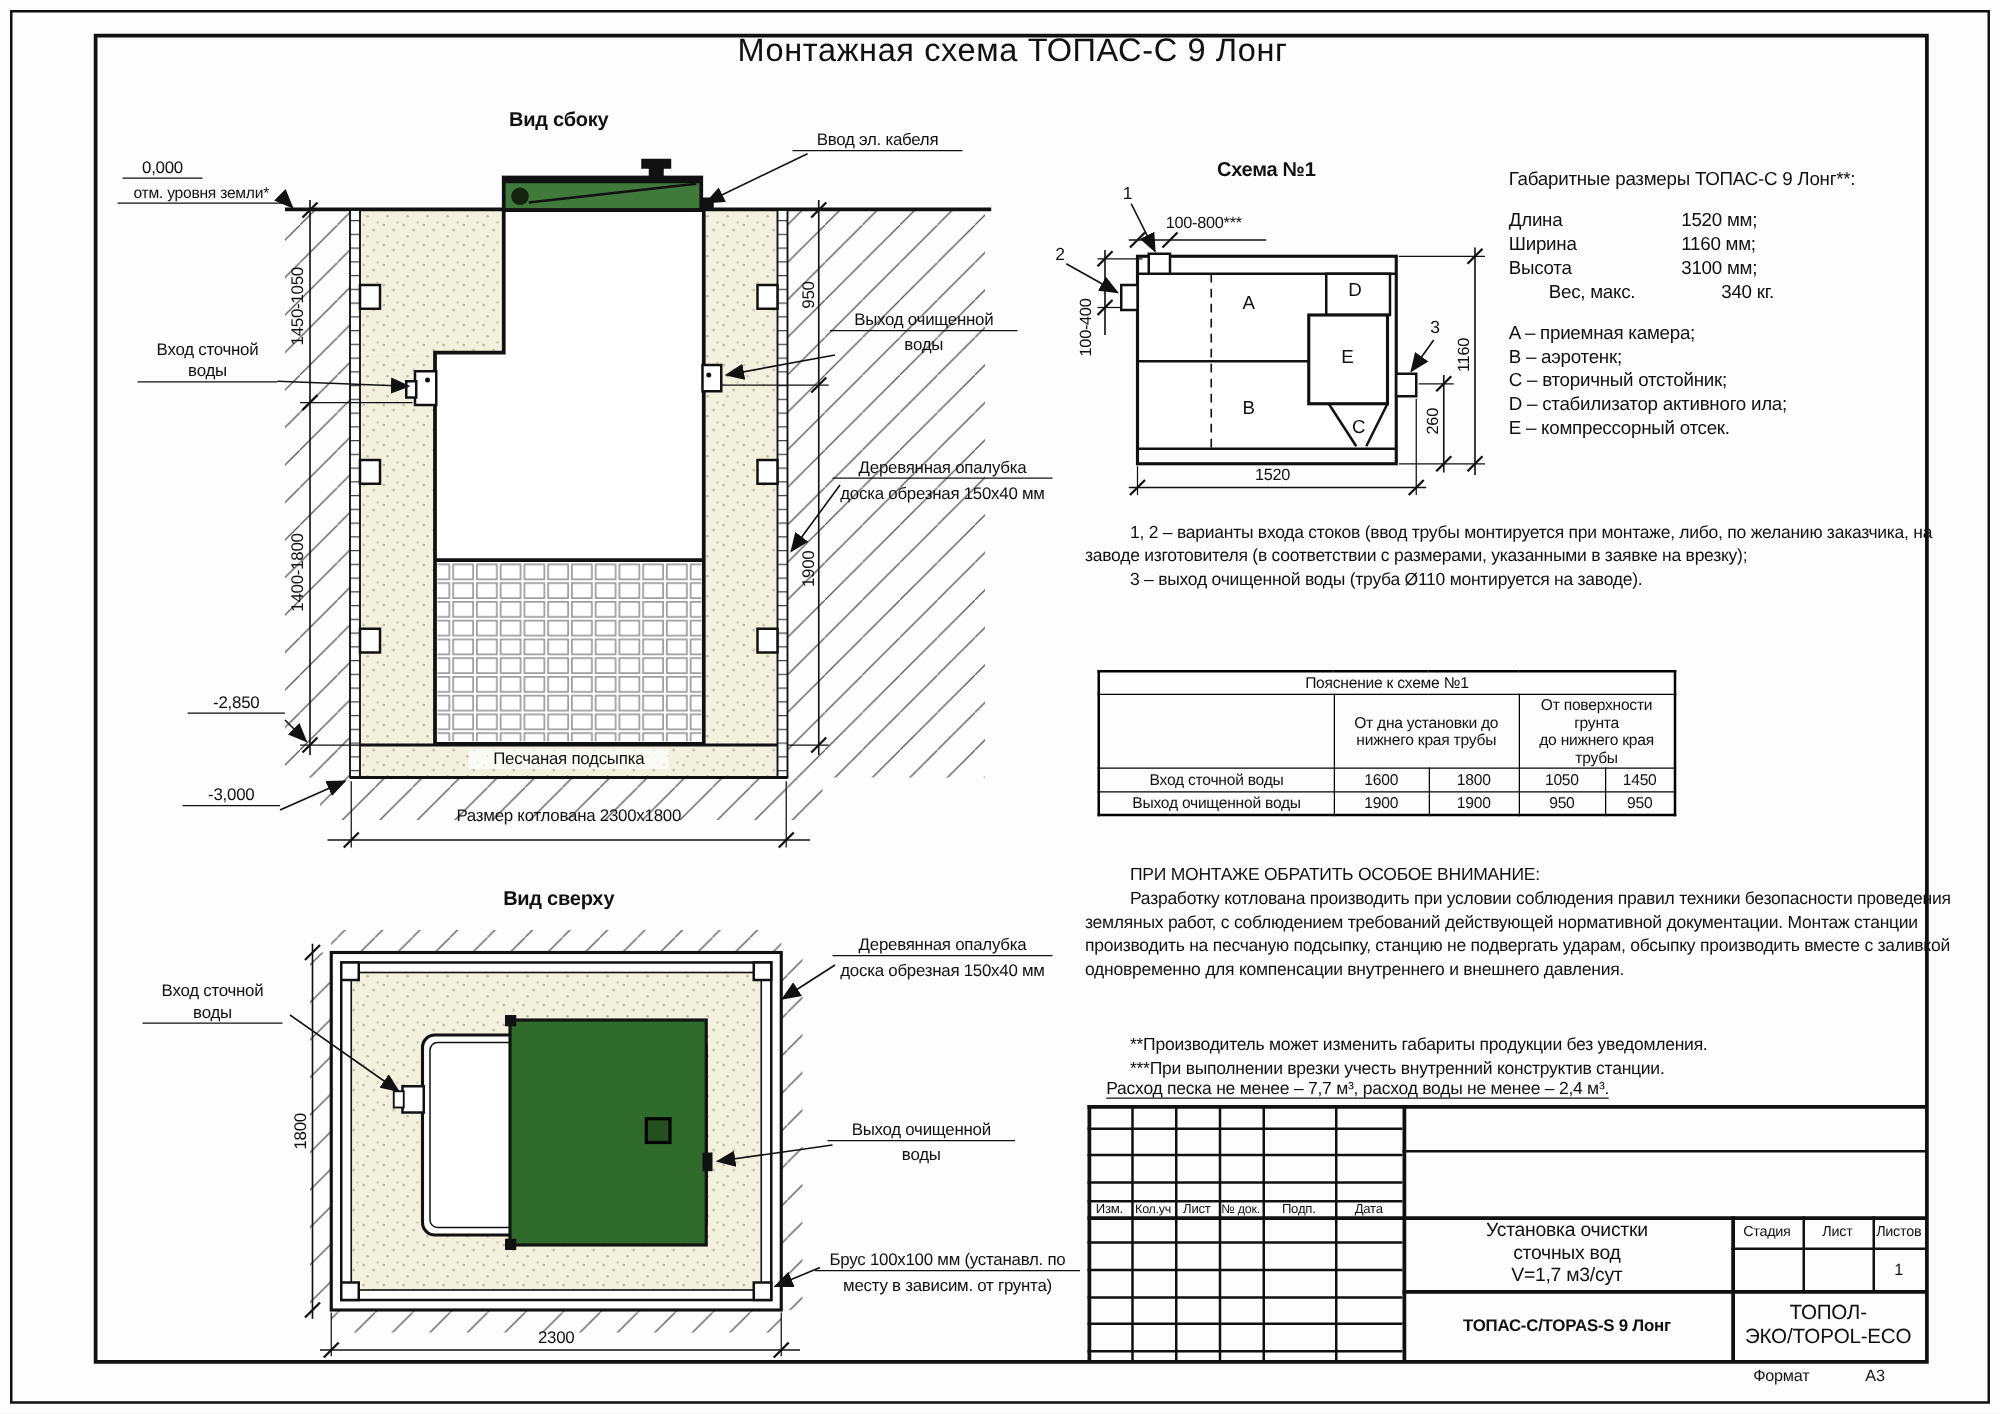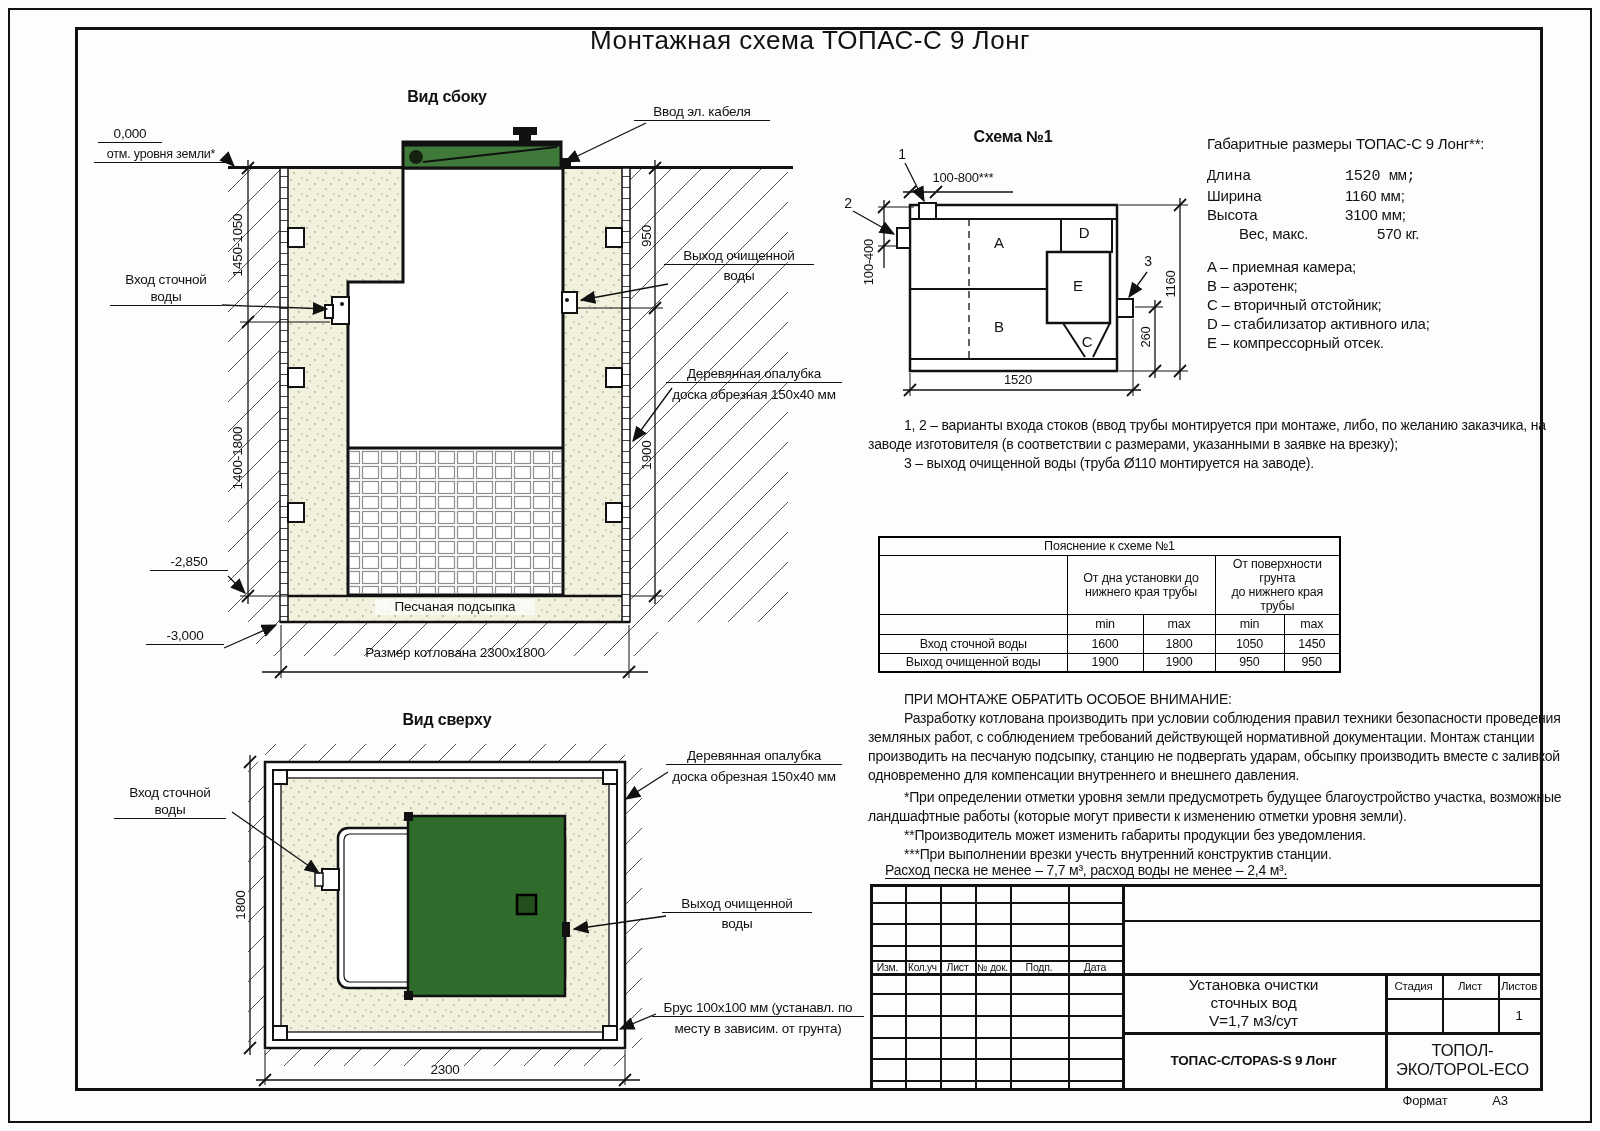--- a/index.html
+++ b/index.html
@@ -281,35 +281,35 @@
   <div class="lbl" style="left:1075px;top:225px;width:18px;font-size:15px;">D</div>
   <div class="lbl" style="left:1069px;top:278px;width:18px;font-size:15px;">E</div>
   <div class="lbl" style="left:908px;top:170px;width:110px;font-size:13px;">100-800***</div>
   <div class="lbl rot" style="left:834px;top:254px;width:70px;font-size:13px;">100-400</div>
   <div class="lbl rot" style="left:1141px;top:276px;width:60px;font-size:13px;">1160</div>
   <div class="lbl rot" style="left:1121px;top:329px;width:50px;font-size:13px;">260</div>
   <div class="lbl" style="left:978px;top:372px;width:80px;font-size:13px;">1520</div>
 
   <div class="txt" style="left:1207px;top:134px;width:340px;font-size:15px;">
     <div style="margin-bottom:14px;">Габаритные размеры ТОПАС-С 9 Лонг**:</div>
-    <div style="display:flex;font-family:Liberation Mono, monospace;">
+    <div style="display:flex;">
         <span style="width:138px;">Длина</span>
         <span>1520 мм;</span>
       </div>
     <div style="display:flex;">
         <span style="width:138px;">Ширина</span>
         <span>1160 мм;</span>
       </div>
     <div style="display:flex;">
         <span style="width:138px;">Высота</span>
         <span>3100 мм;</span>
       </div>
     <div style="display:flex;">
         <span style="width:138px;margin-left:32px;">Вес, макс.</span>
-        <span>570 кг.</span>
+        <span>340 кг.</span>
       </div>
     <div style="height:14px;"></div>
     <div>A – приемная камера;</div>
     <div>B – аэротенк;</div>
     <div>C – вторичный отстойник;</div>
     <div>D – стабилизатор активного ила;</div>
     <div>E – компрессорный отсек.</div>
   </div>
 
   <div class="txt" style="left:868px;top:416px;width:706px;">
@@ -329,27 +329,20 @@
         <tr style="height:18px;">
           <td colspan="5">Пояснение к схеме №1</td>
         </tr>
     <tr style="height:38px;">
       <td></td>
       <td colspan="2">От дна установки до
 нижнего края трубы</td>
       <td colspan="2">От поверхности грунта
 до нижнего края трубы</td>
     </tr>
-    <tr style="height:20px;">
-      <td></td>
-      <td>min</td>
-      <td>max</td>
-      <td>min</td>
-      <td>max</td>
-    </tr>
     <tr style="height:19px;">
       <td>Вход сточной воды</td>
       <td>1600</td>
       <td>1800</td>
       <td>1050</td>
       <td>1450</td>
     </tr>
     <tr style="height:19px;">
       <td>Выход очищенной воды</td>
       <td>1900</td>
@@ -359,23 +352,20 @@
     </tr>
   </tbody>
     </table>
 
   <div class="txt" style="left:868px;top:690px;width:706px;">
       <p>ПРИ МОНТАЖЕ ОБРАТИТЬ ОСОБОЕ ВНИМАНИЕ:</p>
     </div>
   <div class="txt" style="left:868px;top:709px;width:706px;">
       <p>Разработку котлована производить при условии соблюдения правил техники безопасности проведения земляных работ, с соблюдением требований действующей нормативной документации. Монтаж станции производить на песчаную подсыпку, станцию не подвергать ударам, обсыпку производить вместе с заливкой одновременно для компенсации внутреннего и внешнего давления.</p>
     </div>
-  <div class="txt" style="left:868px;top:788px;width:706px;">
-      <p>*При определении отметки уровня земли предусмотреть будущее благоустройство участка, возможные ландшафтные работы (которые могут привести к изменению отметки уровня земли).</p>
-    </div>
   <div class="txt" style="left:868px;top:826px;width:706px;">
       <p>**Производитель может изменить габариты продукции без уведомления.</p>
     </div>
   <div class="txt" style="left:868px;top:845px;width:706px;">
       <p>***При выполнении врезки учесть внутренний конструктив станции.</p>
     </div>
   <div class="txt under" style="left:885px;top:862px;font-size:14px;line-height:16px;display:inline-block;">Расход песка не менее – 7,7 м³, расход воды не менее – 2,4 м³.</div>
 
   <div id="tblock">
 

